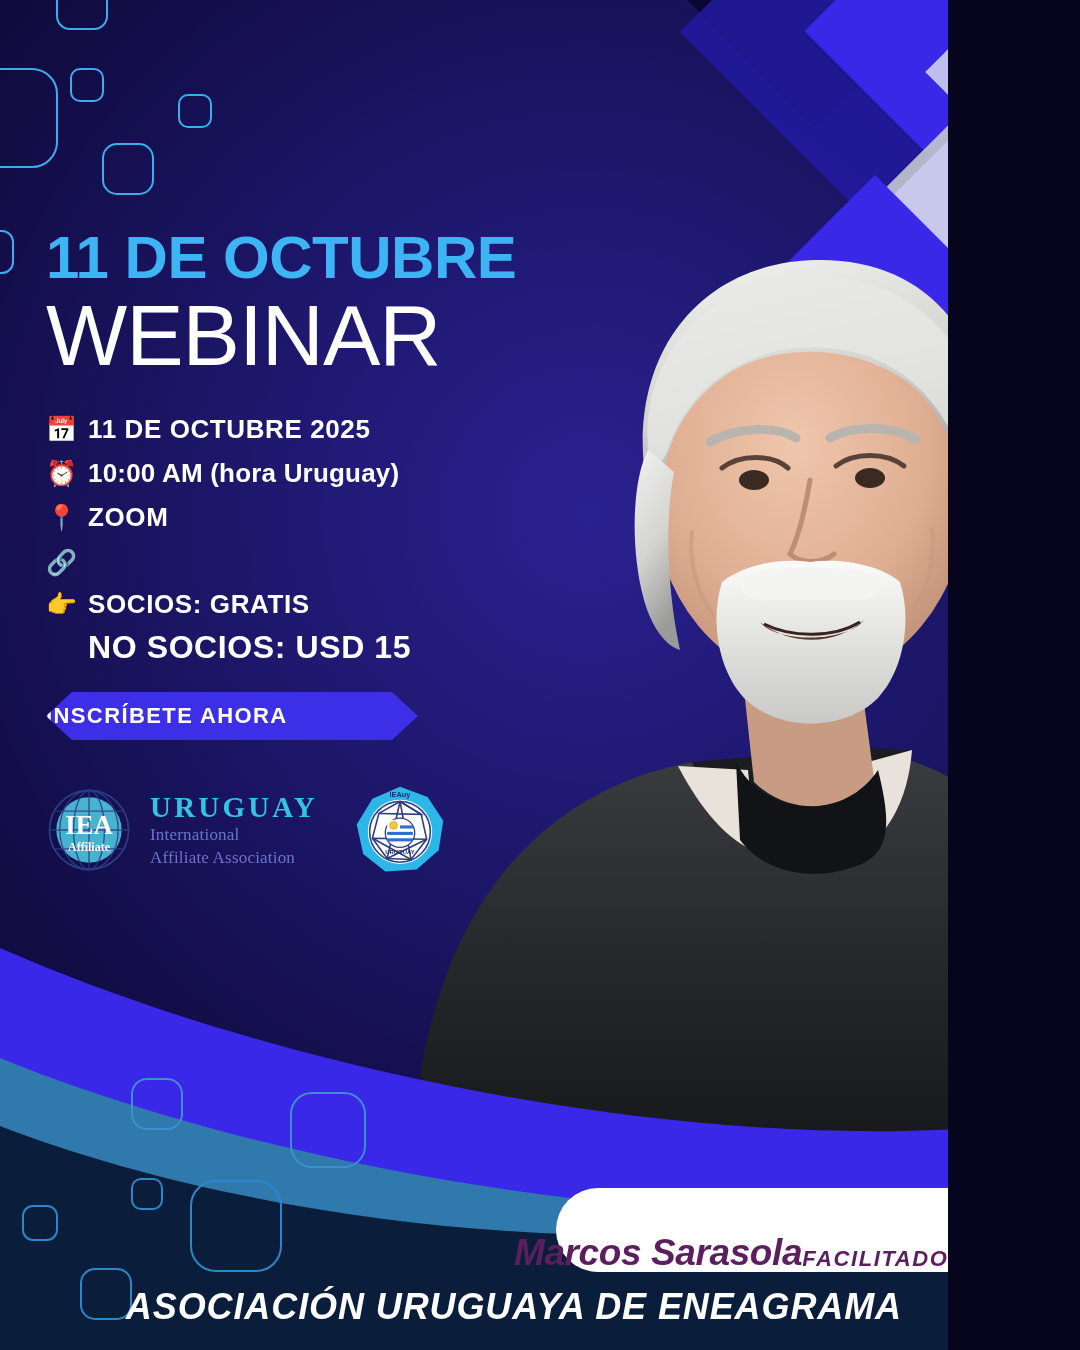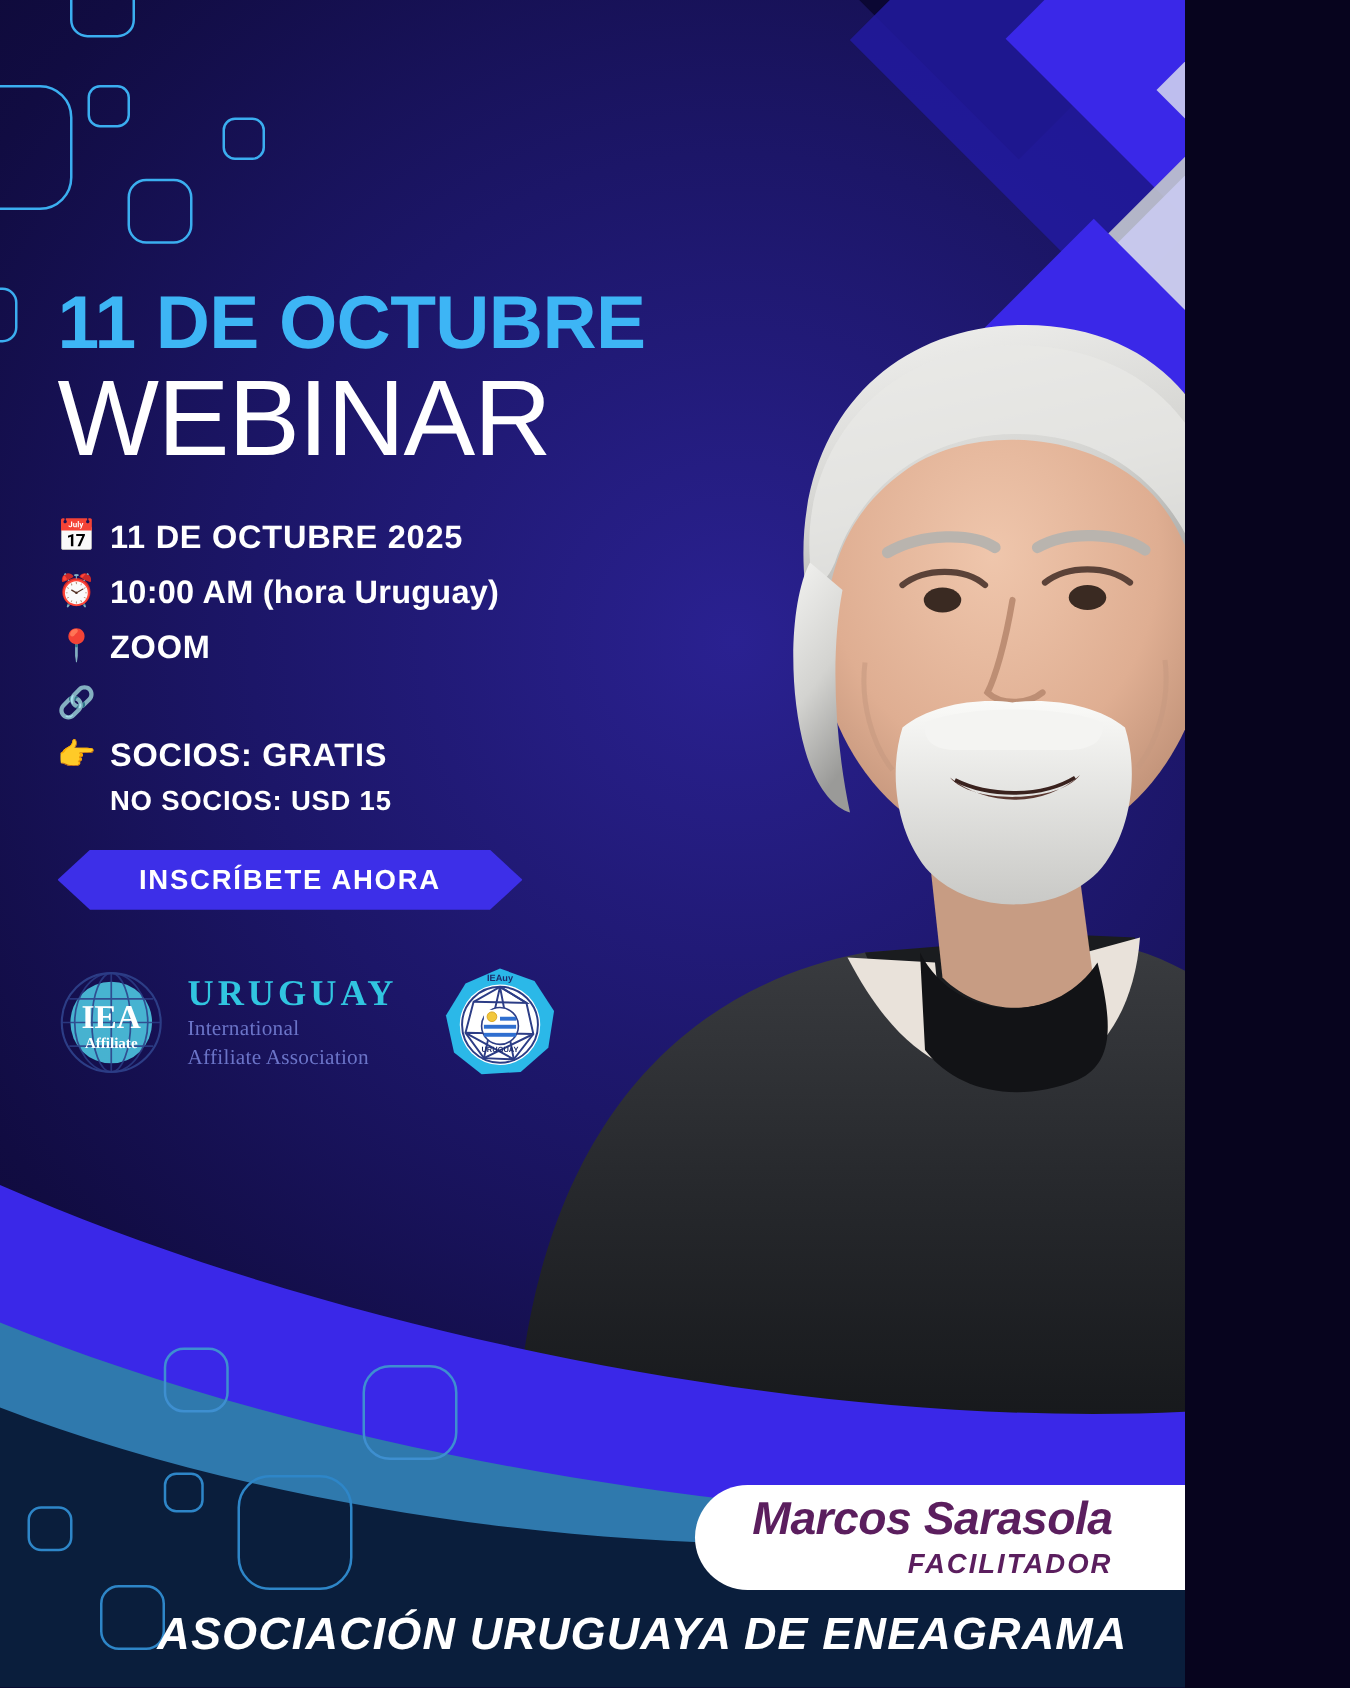--- a/index.html
+++ b/index.html
@@ -61,29 +61,29 @@
 
   
   #details { margin-top:36px; }
   .drow { display:flex; align-items:flex-start; margin-bottom:13px; }
   .dico {
     width:42px; flex:0 0 42px; font-size:25px; line-height:1.15;
     text-align:left; padding-top:1px;
   }
   .dtxt { font-size:26px; font-weight:800; color:#FFFFFF; letter-spacing:.6px; line-height:1.2; }
   .dtxt.mixed { letter-spacing:.2px; }
-  .dtxt small { display:block; font-size:22px; font-weight:800; letter-spacing:.6px; margin-top:7px; }
+  .dtxt small { display:block; font-size:32px; font-weight:800; letter-spacing:.6px; margin-top:7px; }
 
   
   #cta {
     margin-top:26px; position:relative;
     width:372px; height:48px;
     background:#3D2FE8;
     clip-path:polygon(26px 0, 346px 0, 372px 50%, 346px 100%, 26px 100%, 0 50%);
-    display:flex; align-items:center; justify-content:center;
+    display:flex; align-items:center; justify-content:flex-start;
   }
   #cta .lbl { color:#FFFFFF; font-size:22px; font-weight:800; letter-spacing:1.4px; }
 
   
   #logos { margin-top:44px; display:flex; align-items:center; gap:18px; }
   .iea-globe { width:86px; height:86px; flex:0 0 86px; }
   .iea-words { display:flex; flex-direction:column; justify-content:center; }
   .iea-uru {
     font-family:"Liberation Serif", serif;
     font-size:29px; font-weight:700; letter-spacing:3.2px; color:#31C5E0; line-height:1.05;
@@ -104,21 +104,21 @@
   .bsq.b2 { left:80px;  top:1268px; width:52px;  height:52px; border-radius:15px; }
   .bsq.b3 { left:131px; top:1178px; width:32px;  height:32px; border-radius:10px; }
   .bsq.b4 { left:190px; top:1180px; width:92px;  height:92px; border-radius:26px; }
   .bsq.b5 { left:131px; top:1078px; width:52px;  height:52px; border-radius:16px; border-color:#3E8FD0; }
   .bsq.b6 { left:290px; top:1092px; width:76px;  height:76px; border-radius:22px; border-color:#3E8FD0; }
 
   
   #nameplate {
     position:absolute; right:0; top:1188px; width:392px; height:84px;
     background:#FFFFFF; border-radius:44px 0 0 44px; z-index:40;
-    display:flex; flex-direction:column; align-items:flex-end;
+    display:flex; flex-direction:row; align-items:flex-end;
     justify-content:center; padding:0 58px 0 34px;
   }
   #nameplate .nm {
     font-size:37px; font-weight:800; font-style:italic;
     color:#5B1E5E; letter-spacing:-0.4px; line-height:1.02; white-space:nowrap;
   }
   #nameplate .rl {
     font-size:22px; font-weight:800; font-style:italic;
     color:#5B1E5E; letter-spacing:1.6px; margin-top:4px;
   }

